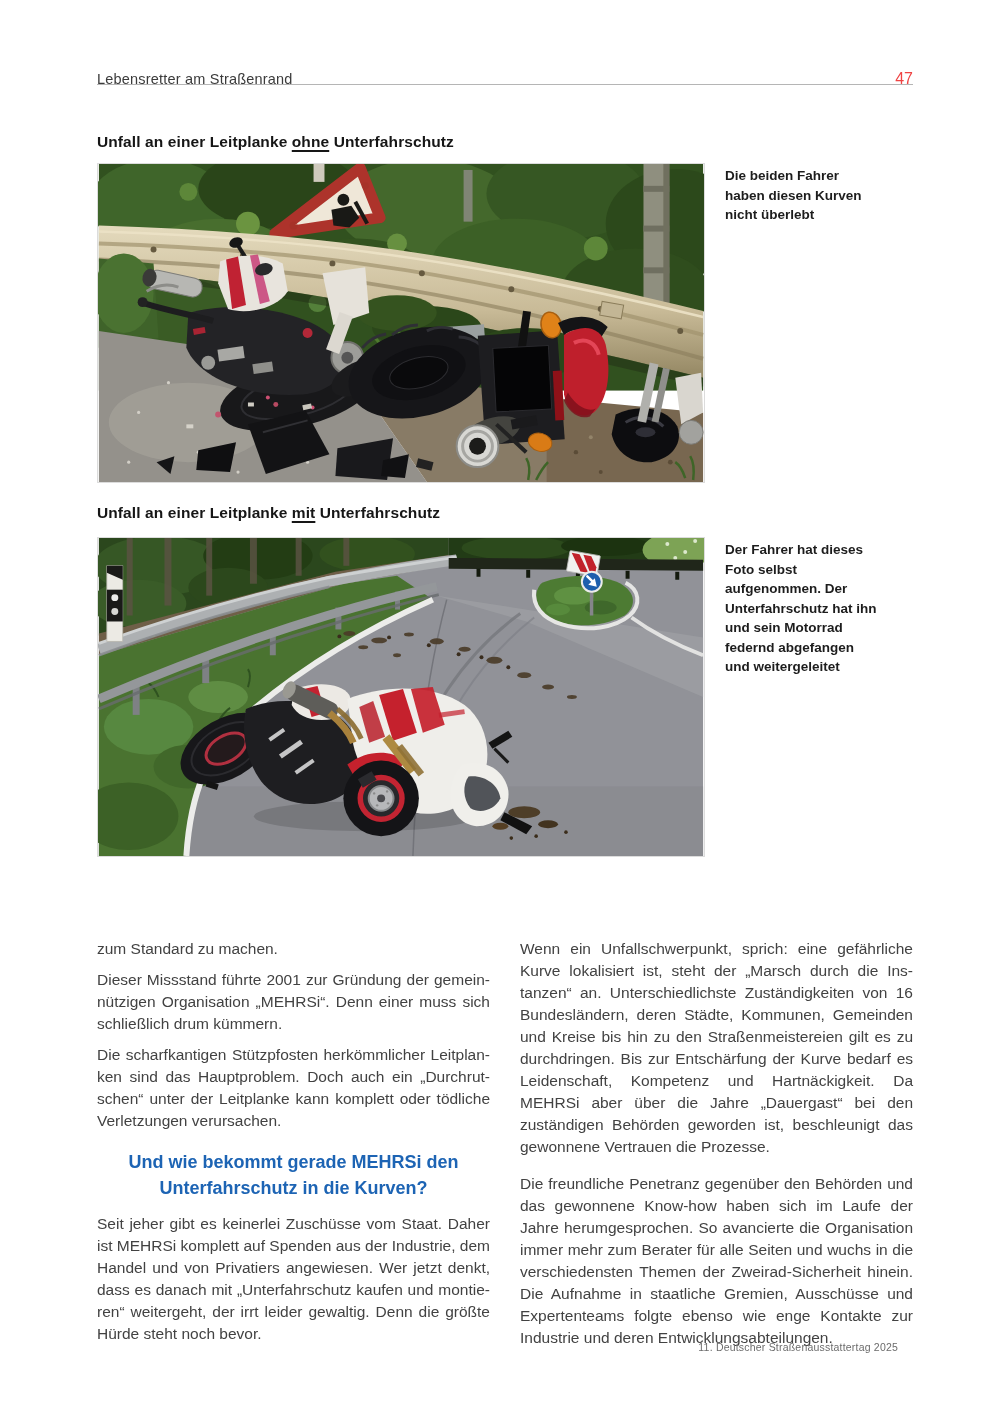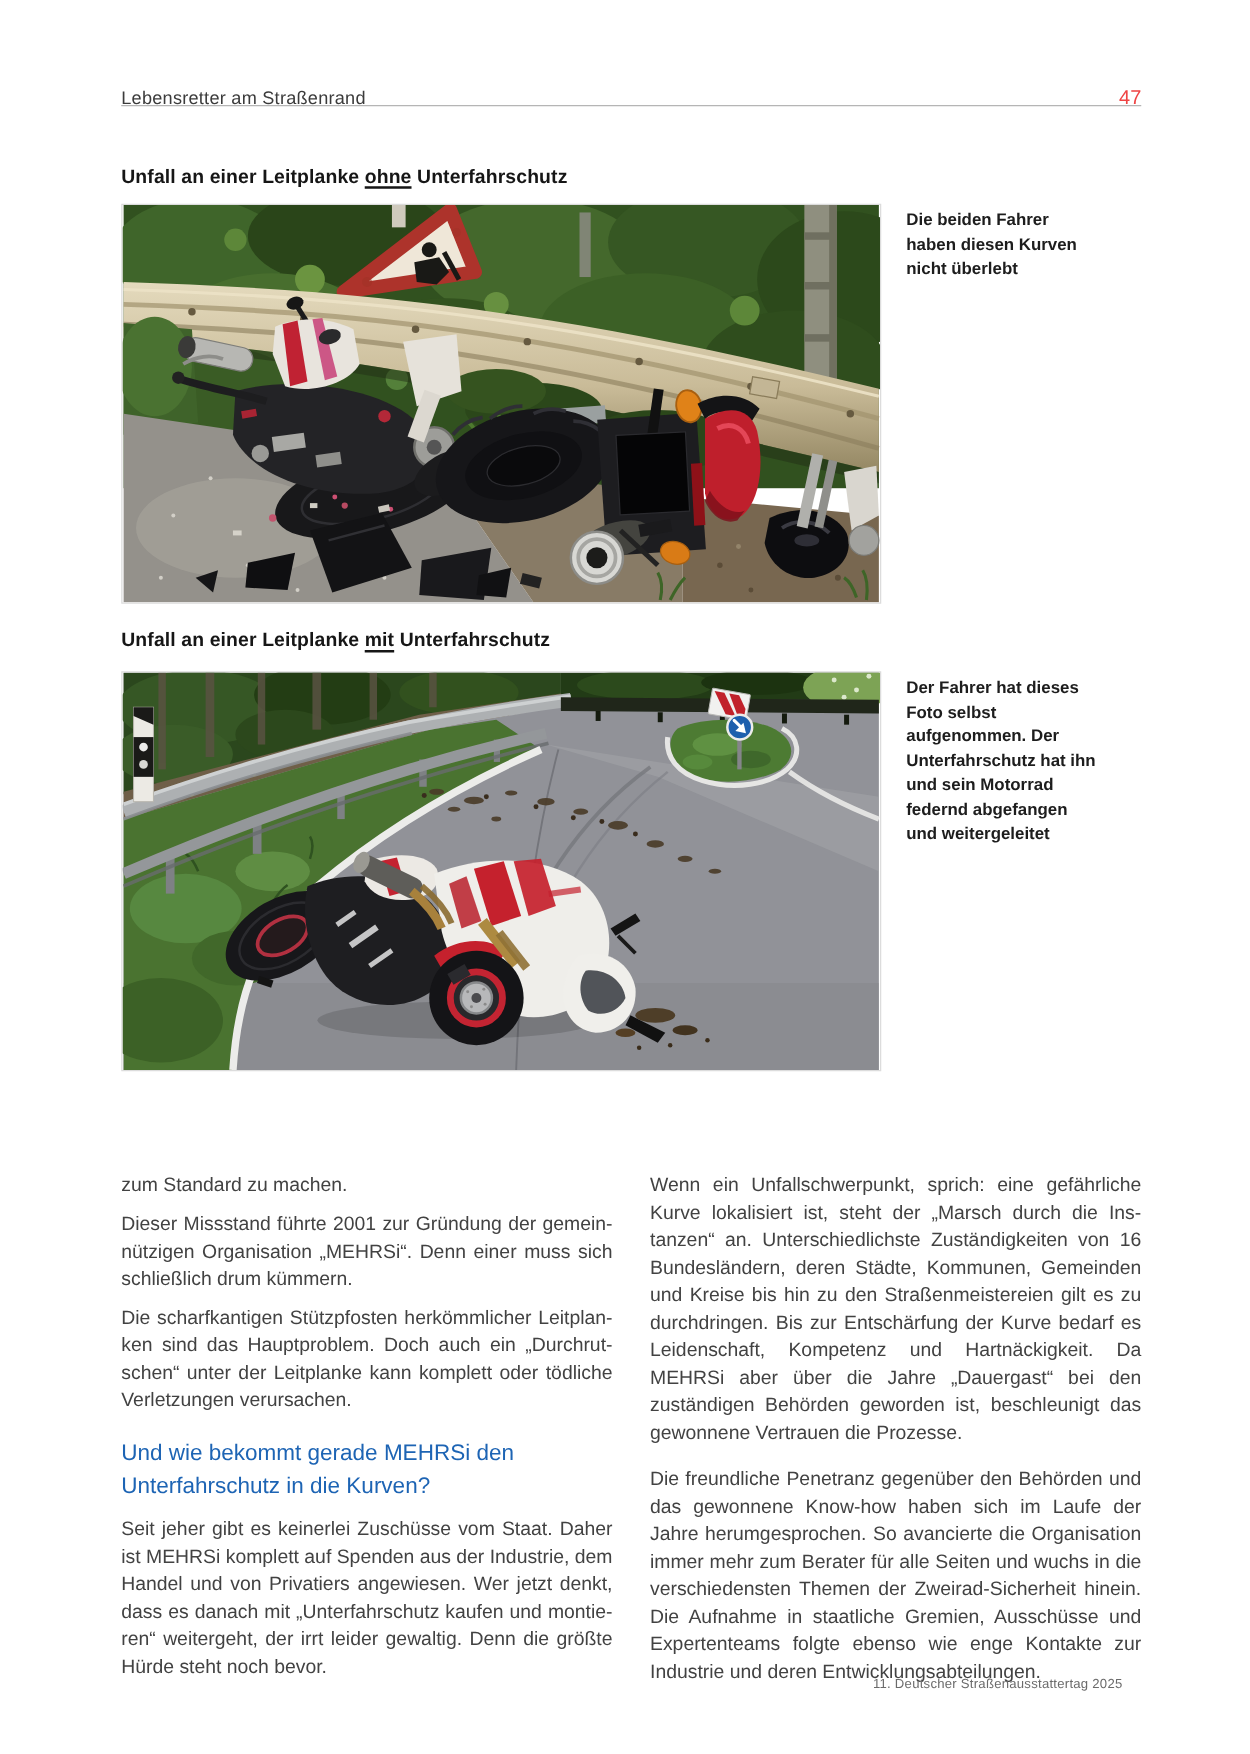--- a/index.html
+++ b/index.html
@@ -20,21 +20,21 @@
   
   .photo{margin:0;width:608px;height:320px;border:1px solid #dcdcdc;box-sizing:border-box;overflow:hidden;}
   .photo svg{display:block;}
   
   .caption{width:152px;font-size:13.5px;line-height:19.5px;font-weight:bold;color:#1d1d1d;}
   
   .columns{left:97px;top:928px;width:816px;display:flex;gap:30px;margin-top:10px;}
   .col{width:400px;font-size:15.5px;line-height:22px;text-align:justify;color:#424242;}
   .col p{margin:0 0 9px 0;hyphens:manual;}
   .col p.gap-after{margin-bottom:15px;}
-  .subheading{font-size:18px;line-height:26px;font-weight:normal;color:#1d64b4;margin:17px 0 12px 0;text-align:left;}
+  .subheading{font-size:18px;line-height:26px;font-weight:bold;color:#1d64b4;margin:17px 0 12px 0;text-align:center;}
   
   .footer{top:1341px;right:102px;font-size:10.5px;color:#6b6b6b;letter-spacing:.2px;}
 </style>
 </head>
 <body>
 
 <div class="abs running-row">
   <span class="running-title">Lebensretter am Straßenrand</span>
   <span class="page-number">47</span>
 </div>

